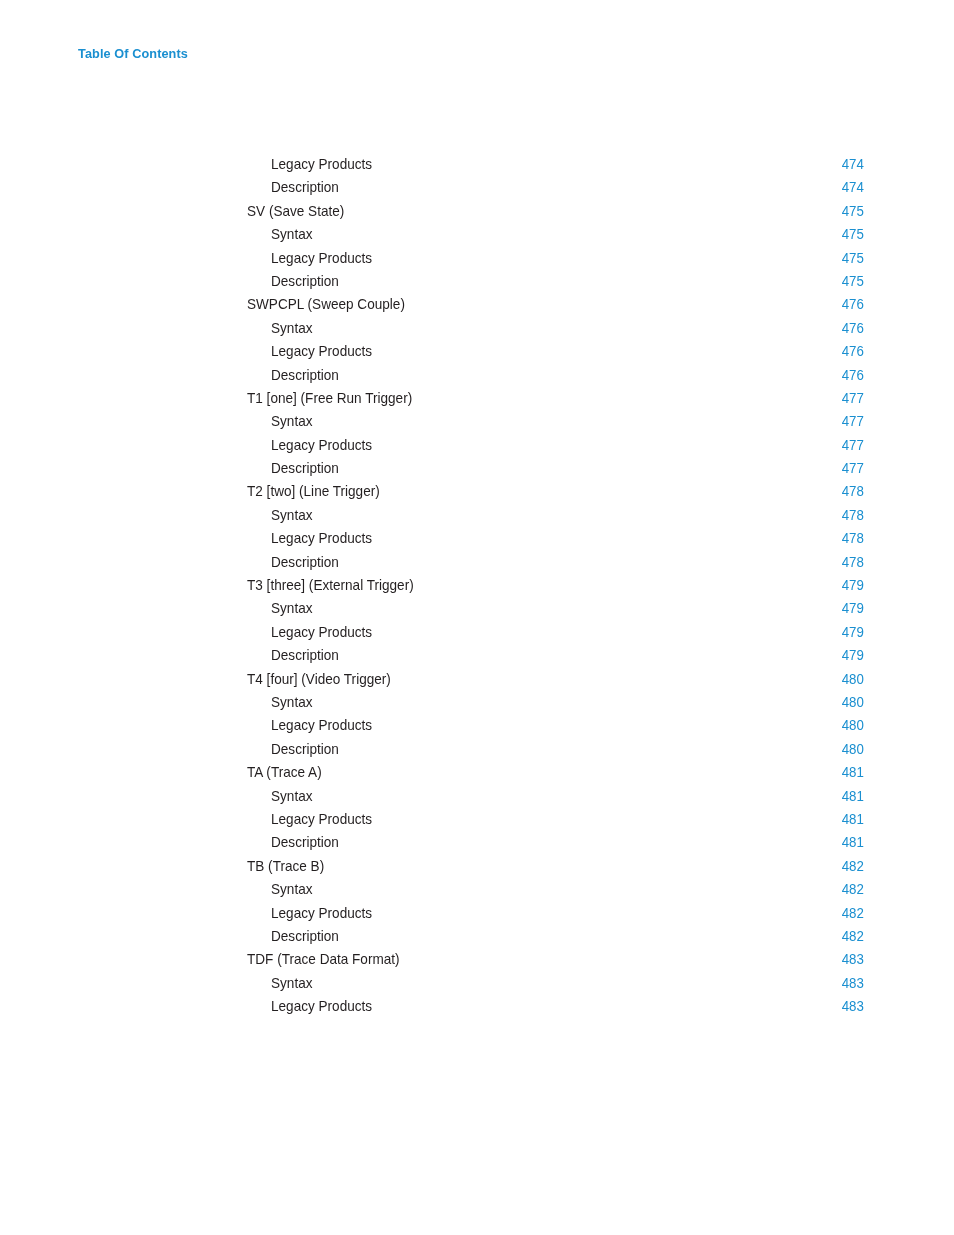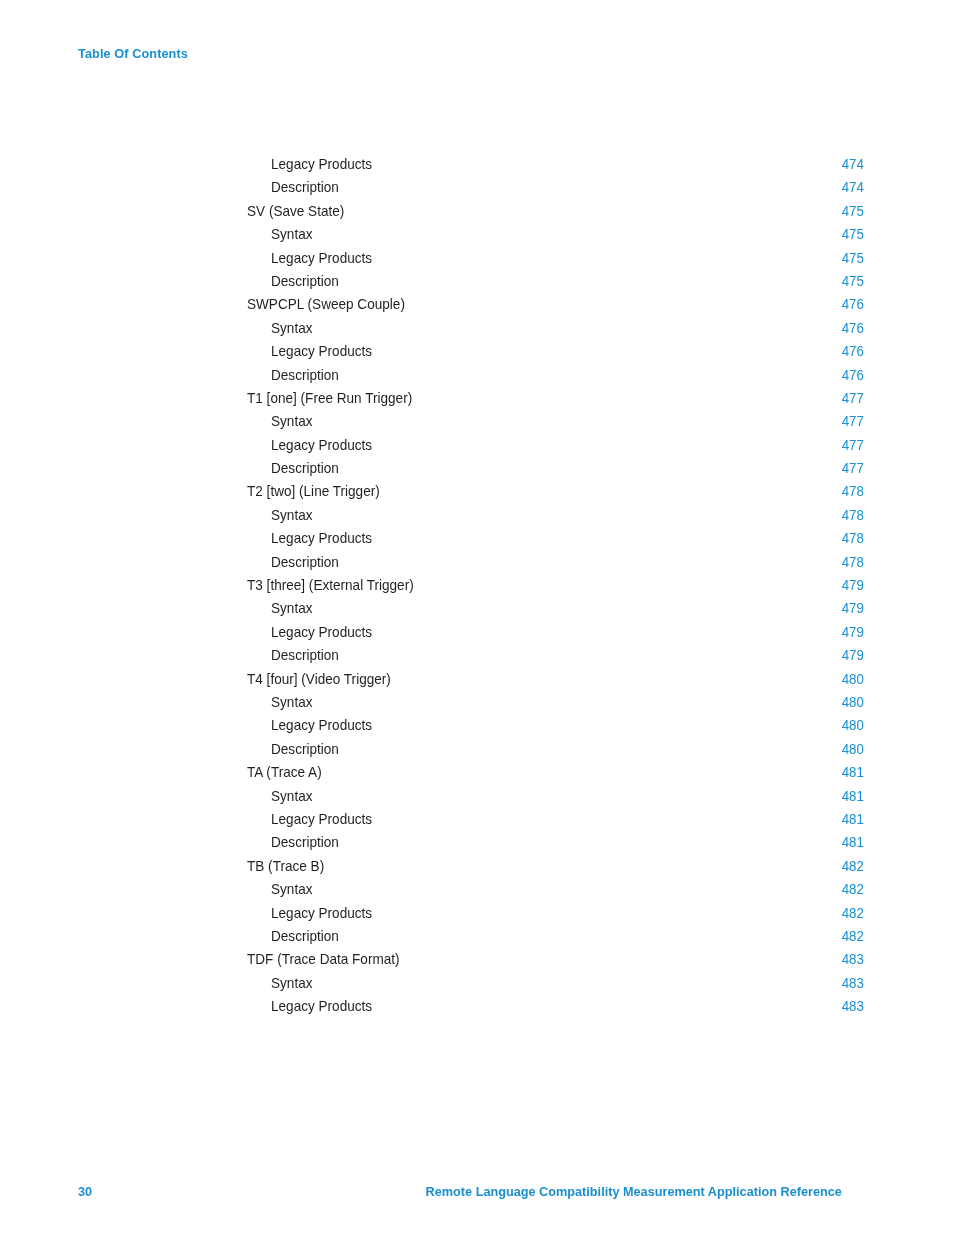--- a/index.html
+++ b/index.html
@@ -262,18 +262,14 @@
       <div class="toc-row lvl2">
         <span class="toc-label">Syntax</span>
         <span class="toc-page">483</span>
       </div>
       <div class="toc-row lvl2">
         <span class="toc-label">Legacy Products</span>
         <span class="toc-page">483</span>
       </div>
     </div>
 
-  <div class="footer">
-    <div class="footer-page-number">30</div>
-    <div class="footer-title">Remote Language Compatibility Measurement Application Reference</div>
-  </div>
 
 </div>
 
 </body></html>

